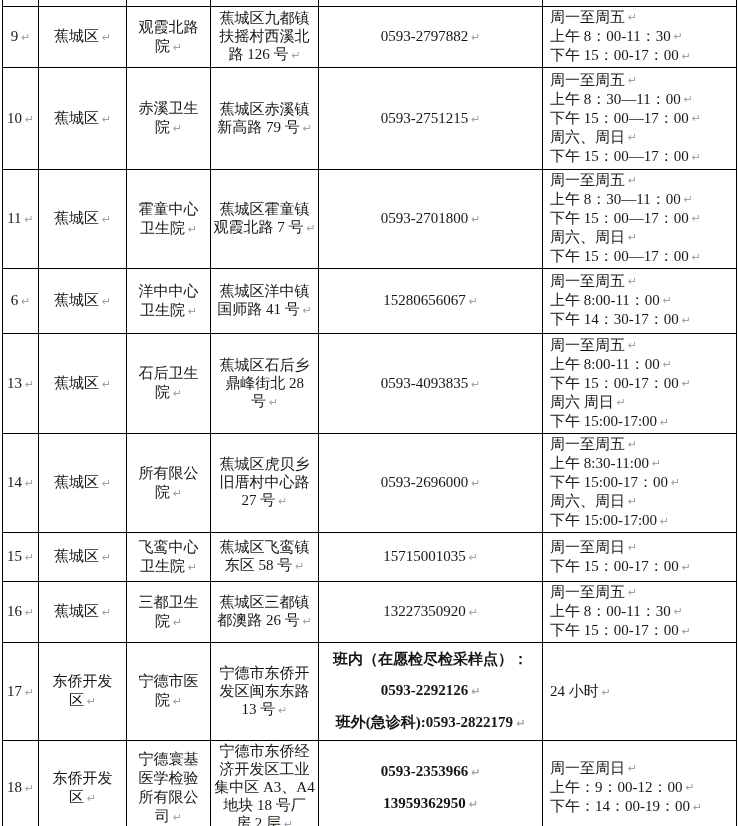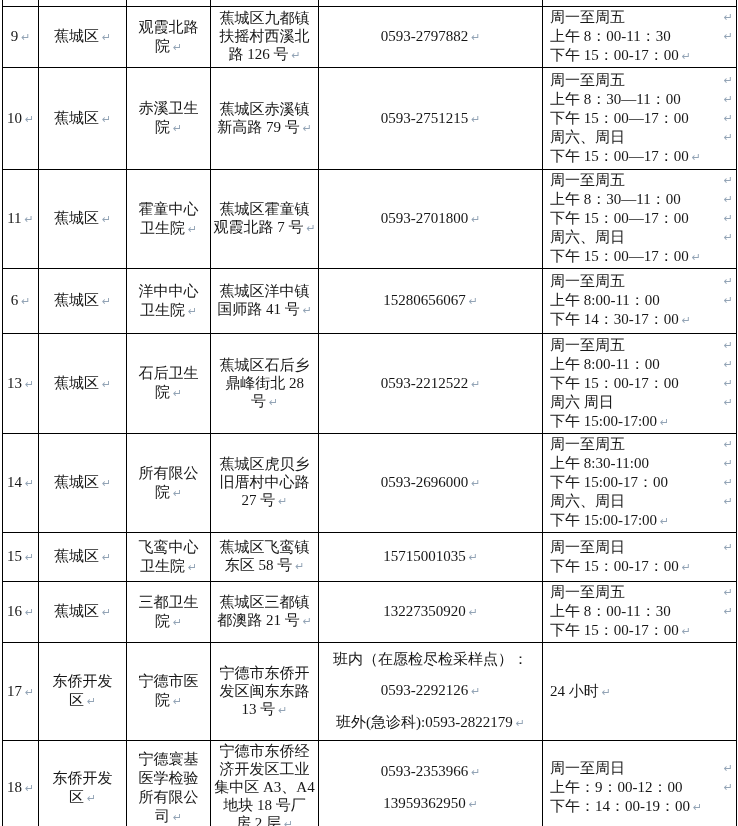--- a/index.html
+++ b/index.html
@@ -23,22 +23,22 @@
     vertical-align:middle;
     font-size:15px;
     overflow:hidden;
   }
   tr.partial-top td{border-top:none;height:6px;padding:0;}
   .c-no,.c-district,.c-name,.c-address,.c-phone{text-align:center;}
   .c-hours{text-align:left;padding-left:7px;padding-right:3px;}
   .line{line-height:19px;white-space:nowrap;}
   .c-address .line{line-height:18px;}
   .c-name .line{line-height:19px;}
-  .c-phone.spread .line{line-height:31px;}
-  .line.pushmark{display:flex;justify-content:space-between;align-items:center;}
+  .c-phone.spread .line{line-height:31px;font-weight:bold;}
+  .line.pushmark{display:flex;align-items:center;}
   .mark{
     color:#93a4b6;
     font-size:11px;
     font-family:"DejaVu Sans",sans-serif;
     margin-left:3px;
     flex:0 0 auto;
   }
 </style>
 </head>
 <body>
@@ -209,21 +209,21 @@
           <td class="c-name">
             <div class="line"><span>石后卫生</span></div>
             <div class="line"><span>院</span><span class="mark">↵</span></div>
           </td>
           <td class="c-address">
             <div class="line"><span>蕉城区石后乡</span></div>
             <div class="line"><span>鼎峰街北 28</span></div>
             <div class="line"><span>号</span><span class="mark">↵</span></div>
           </td>
           <td class="c-phone">
-            <div class="line"><span>0593-2212522</span><span class="mark">↵</span></div>
+            <div class="line"><span>0593-4093835</span><span class="mark">↵</span></div>
           </td>
           <td class="c-hours">
             <div class="line pushmark">
               <span>周一至周五</span>
               <span class="mark">↵</span>
             </div>
             <div class="line pushmark">
               <span>上午 8:00-11：00</span>
               <span class="mark">↵</span>
             </div>
@@ -309,21 +309,21 @@
           </td>
           <td class="c-district">
             <div class="line"><span>蕉城区</span><span class="mark">↵</span></div>
           </td>
           <td class="c-name">
             <div class="line"><span>三都卫生</span></div>
             <div class="line"><span>院</span><span class="mark">↵</span></div>
           </td>
           <td class="c-address">
             <div class="line"><span>蕉城区三都镇</span></div>
-            <div class="line"><span>都澳路 21 号</span><span class="mark">↵</span></div>
+            <div class="line"><span>都澳路 26 号</span><span class="mark">↵</span></div>
           </td>
           <td class="c-phone">
             <div class="line"><span>13227350920</span><span class="mark">↵</span></div>
           </td>
           <td class="c-hours">
             <div class="line pushmark">
               <span>周一至周五</span>
               <span class="mark">↵</span>
             </div>
             <div class="line pushmark">

